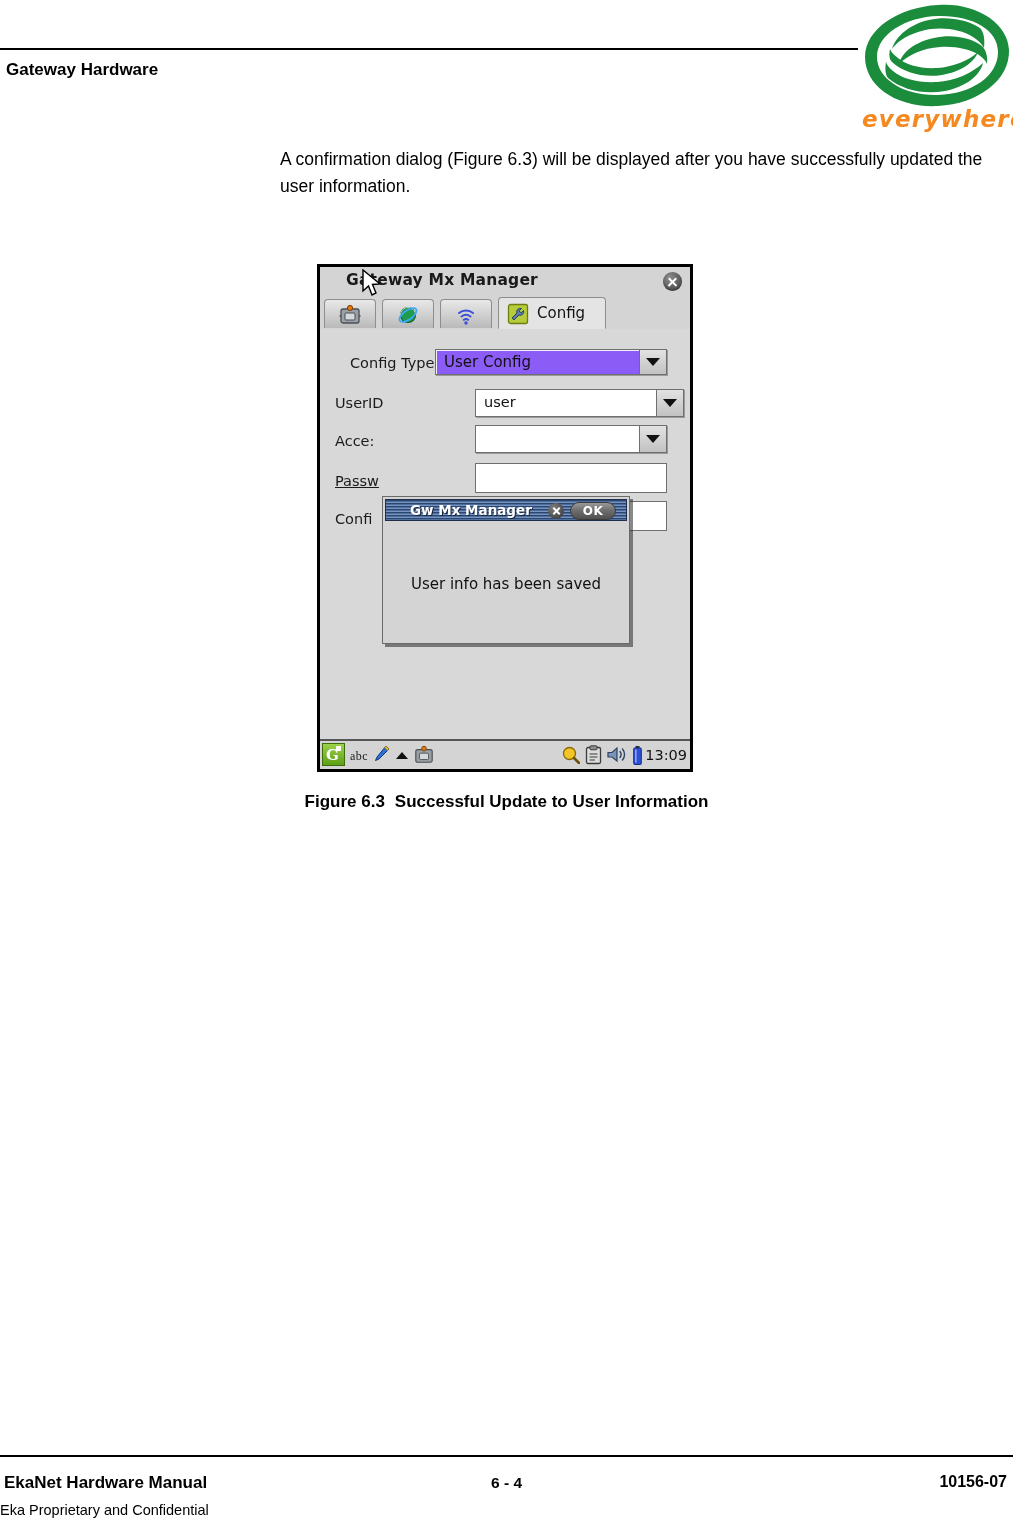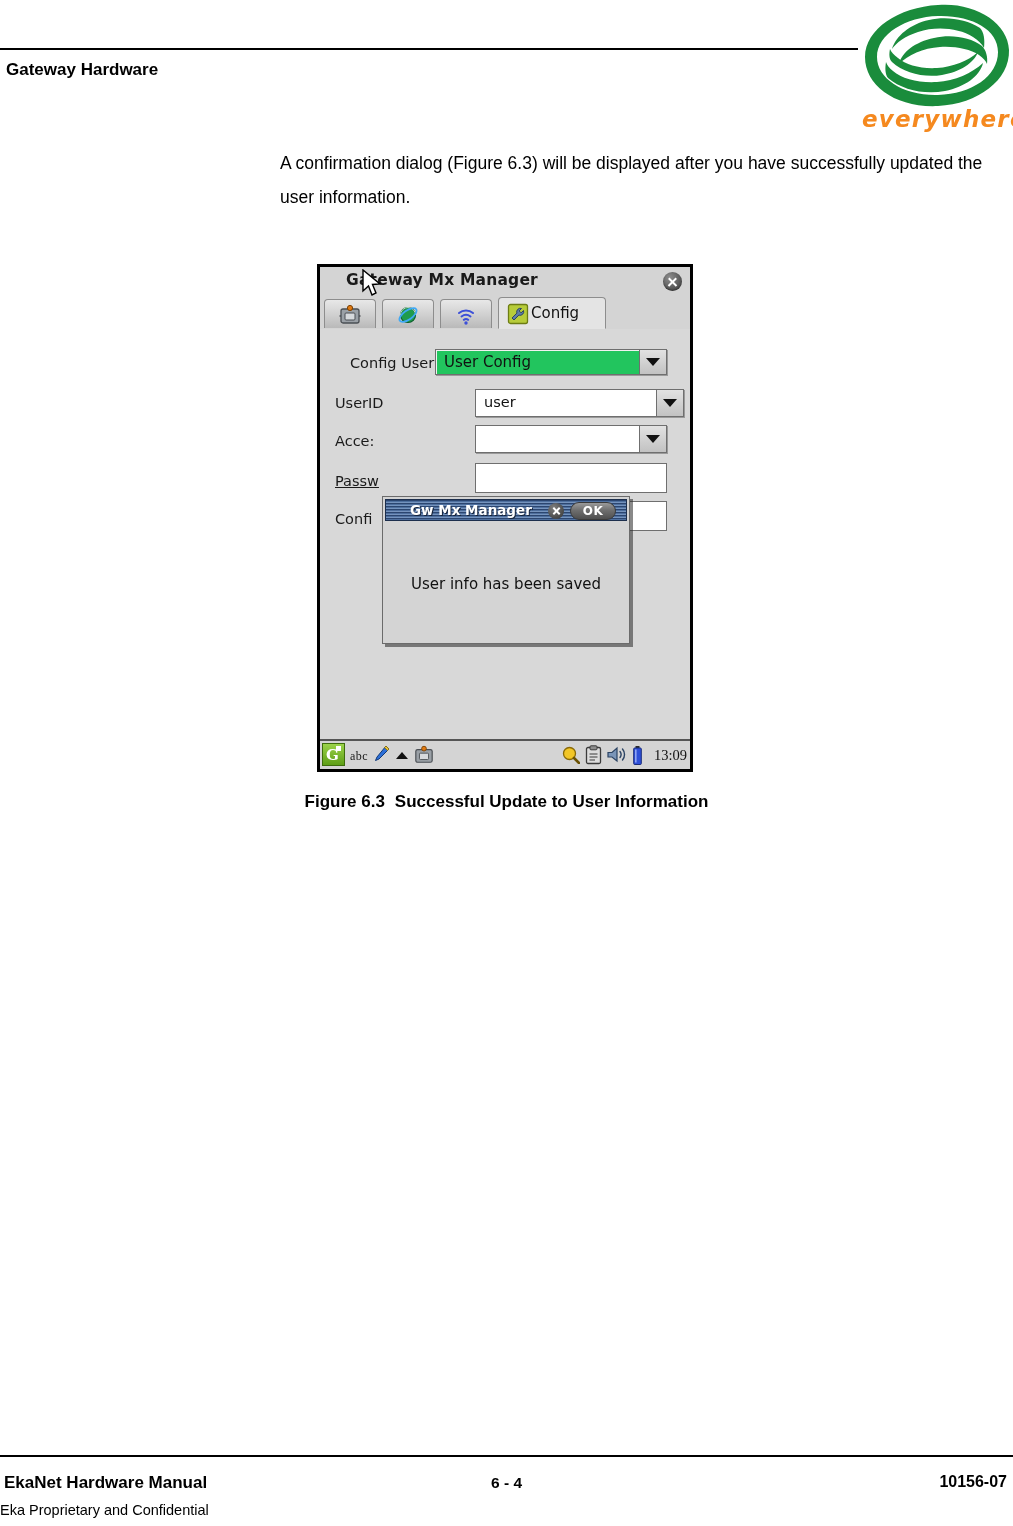--- a/index.html
+++ b/index.html
@@ -65,21 +65,21 @@
     white-space: nowrap;
   }
 
   
   .body-copy {
     position: absolute;
     left: 280px;
     top: 146px;
     width: 720px;
     font-size: 17.5px;
-    line-height: 34px;
+    line-height: 27px;
   }
 
   
   .device-figure {
     position: absolute;
     left: 317px;
     top: 264px;
     width: 376px;
     height: 508px;
     border: 3px solid #000000;
@@ -180,21 +180,21 @@
     width: 108px;
     top: 0;
     height: 32px;
     background: #E4E4E4;
     border: 1px solid #8d8d8d;
     border-bottom: 1px solid #E4E4E4;
     z-index: 5;
   }
   .tab-label {
     position: absolute;
-    left: 32px;
+    left: 38px;
     top: 6px;
     font-size: 15px;
     color: #111;
     white-space: nowrap;
   }
   .tab-ico {
     position: absolute;
     left: 14px;
     top: 4px;
     width: 22px;
@@ -214,21 +214,21 @@
   .form-label {
     position: absolute;
     font-size: 14.5px;
     color: #1a1a1a;
     white-space: nowrap;
   }
 
   
   .combo-grey {
     position: absolute;
-    background: #22c55e;
+    background: #8b5cf6;
     border: 1px solid #6f6f6f;
     box-shadow: inset 1px 1px 0 #f2f2f2, 1px 1px 0 #9a9a9a;
     box-sizing: border-box;
   }
   .combo-grey .combo-text {
     position: absolute;
     left: 8px;
     top: 3px;
     font-size: 15px;
     color: #111;
@@ -408,21 +408,20 @@
   .sb-clip   { position: absolute; right: 88px;  top: 4px; width: 17px; height: 20px; }
   .sb-spk    { position: absolute; right: 62px;  top: 5px; width: 22px; height: 18px; }
   .sb-batt   { position: absolute; right: 48px;  top: 5px; width: 9px; height: 19px; }
   .sb-time {
     position: absolute;
     right: 3px;
     top: 6px;
     font-size: 14.5px;
     color: #111;
     white-space: nowrap;
-    font-family: Liberation Serif, serif;
   }
 
   
   .figure-caption {
     position: absolute;
     left: 0;
     top: 792px;
     width: 1013px;
     text-align: center;
     font-size: 17px;
@@ -546,21 +545,21 @@
           <rect x="1.5" y="1.5" width="19" height="19" rx="2" fill="#B7CC3A" stroke="#6d7d14" stroke-width="1.3"></rect>
           <path d="M14.5 5.5 a3.6 3.6 0 0 0-4.6 4.6 L5 15 l2 2 l4.9-4.9 a3.6 3.6 0 0 0 4.6-4.6 l-2.4 2.4 l-2-2 z" fill="#5E7EA8" stroke="#2c4361" stroke-width="1"></path>
         </svg>
         <div class="tab-label">Config</div>
       </div>
       <div class="tabstrip-baseline"></div>
     </div>
 
     <div class="pane">
 
-      <div class="form-label" style="left:30px; top:26px;">Config User</div>
+      <div class="form-label" style="left:30px; top:26px;">Config Type</div>
       <div class="combo-grey" style="left:115px; top:20px; width:232px; height:26px;">
         <div class="combo-text">User Config</div>
         <div class="combo-arrowbox">
           <div class="combo-arrow"></div>
         </div>
       </div>
 
       <div class="form-label" style="left:15px; top:66px;">UserID</div>
       <div class="combo-white" style="left:155px; top:60px; width:209px; height:28px;">
         <div class="combo-text">user</div>

